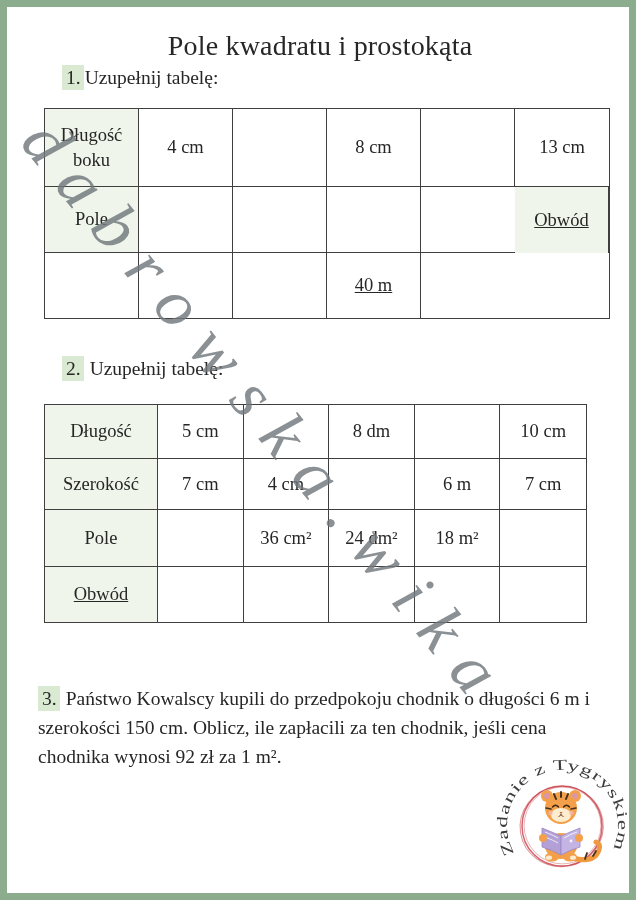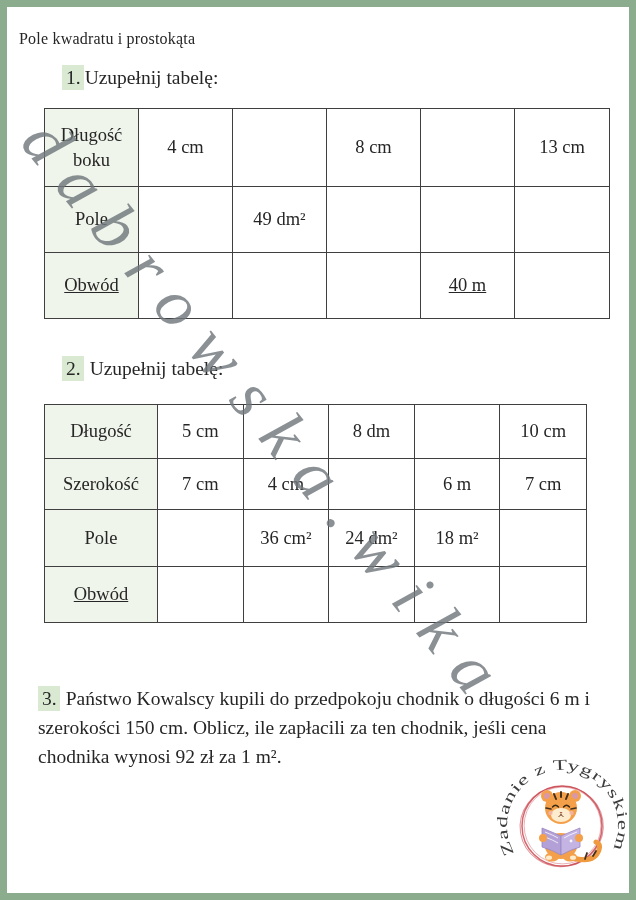--- a/index.html
+++ b/index.html
@@ -7,22 +7,22 @@
     width: 636px; height: 900px;
     box-sizing: border-box;
     position: relative;
     background: #ffffff;
     border: 7px solid #8cac8e;
     overflow: hidden;
     font-family: "Liberation Serif", serif;
     color: #262626;
   }
   .page-title {
-    position: absolute; top: 23px; left: 12px; right: 0;
-    font-size: 16px; letter-spacing: 0.2px;
+    position: absolute; top: 23px; left: 4px; right: 0;
+    text-align: center; font-size: 28px; letter-spacing: 0.2px;
   }
   .task-line { position: absolute; left: 31px; font-size: 19.5px; padding-left: 24px; }
   .task-1 { top: 60px; }
   .task-2 { top: 351px; }
   .hl {
     background: #d9e9d2;
     padding: 2px 3px 2px 4px;
   }
   .task-1 .hl { margin-right: 1px; }
   .task-2 .hl, .task-3 .hl { margin-right: 6px; }
@@ -90,21 +90,20 @@
 
 <div class="tbl tbl-1">
     <div class="cell head">Długość boku</div>
     <div class="cell">4 cm</div>
     <div class="cell"></div>
     <div class="cell">8 cm</div>
     <div class="cell"></div>
     <div class="cell lastcol">13 cm</div>
     <div class="cell head">Pole</div>
     <div class="cell"></div>
-    <div class="cell">49 dm²</div>
     <div class="cell"></div>
     <div class="cell"></div>
     <div class="cell lastcol"></div>
     <div class="cell head lastrow">Obwód</div>
     <div class="cell lastrow"></div>
     <div class="cell lastrow"></div>
     <div class="cell lastrow"></div>
     <div class="cell lastrow">40 m</div>
     <div class="cell lastrow lastcol"></div>
   </div>

